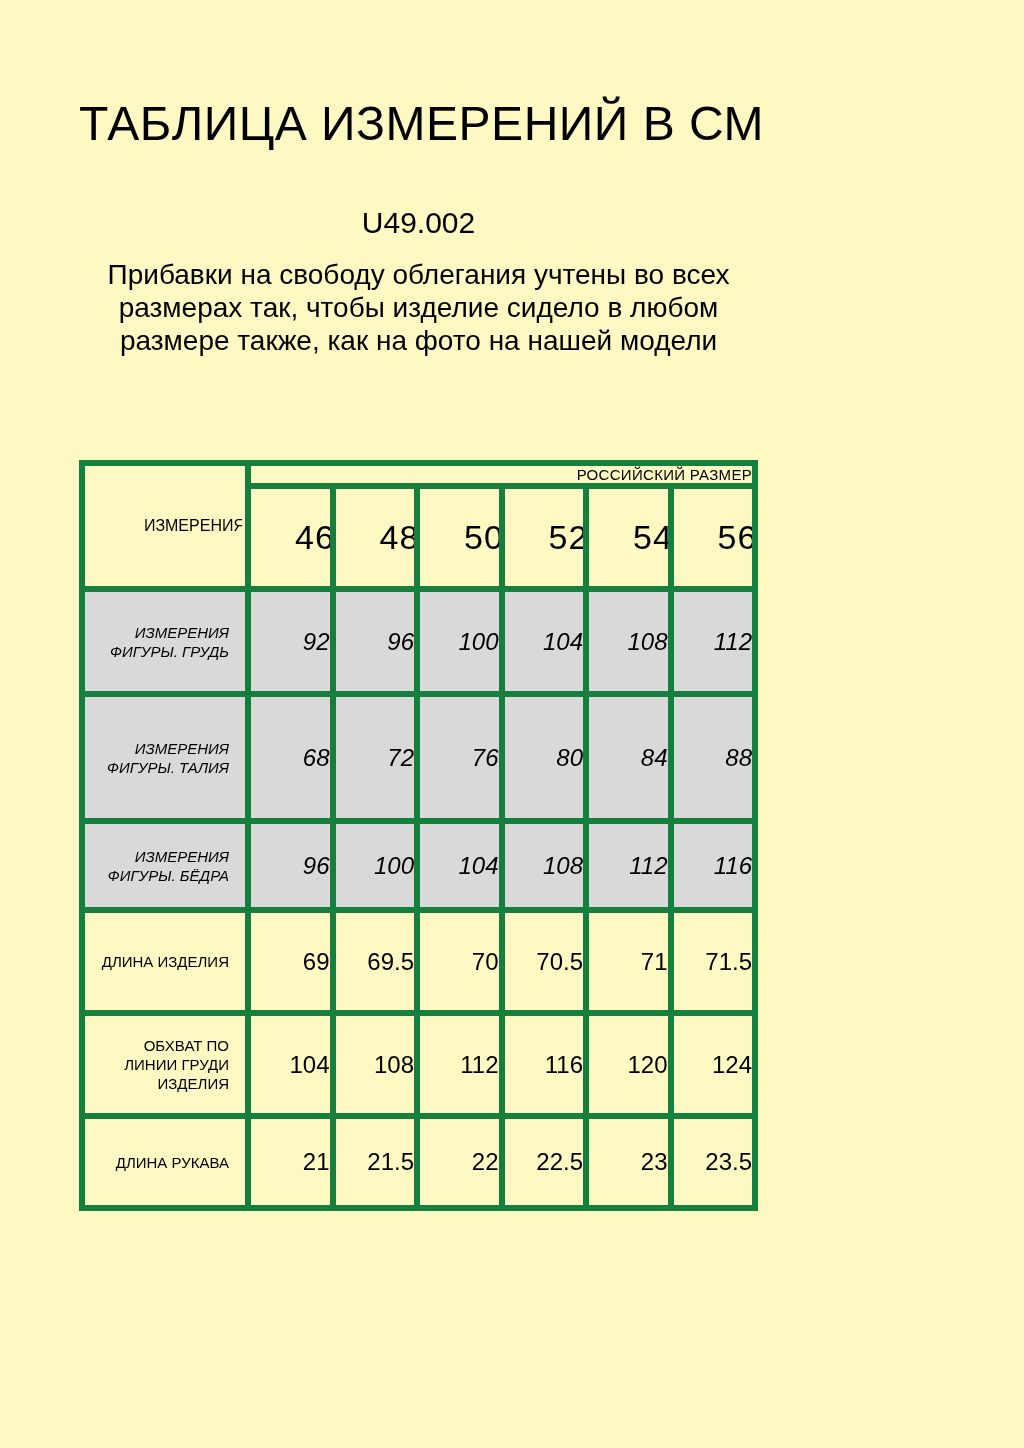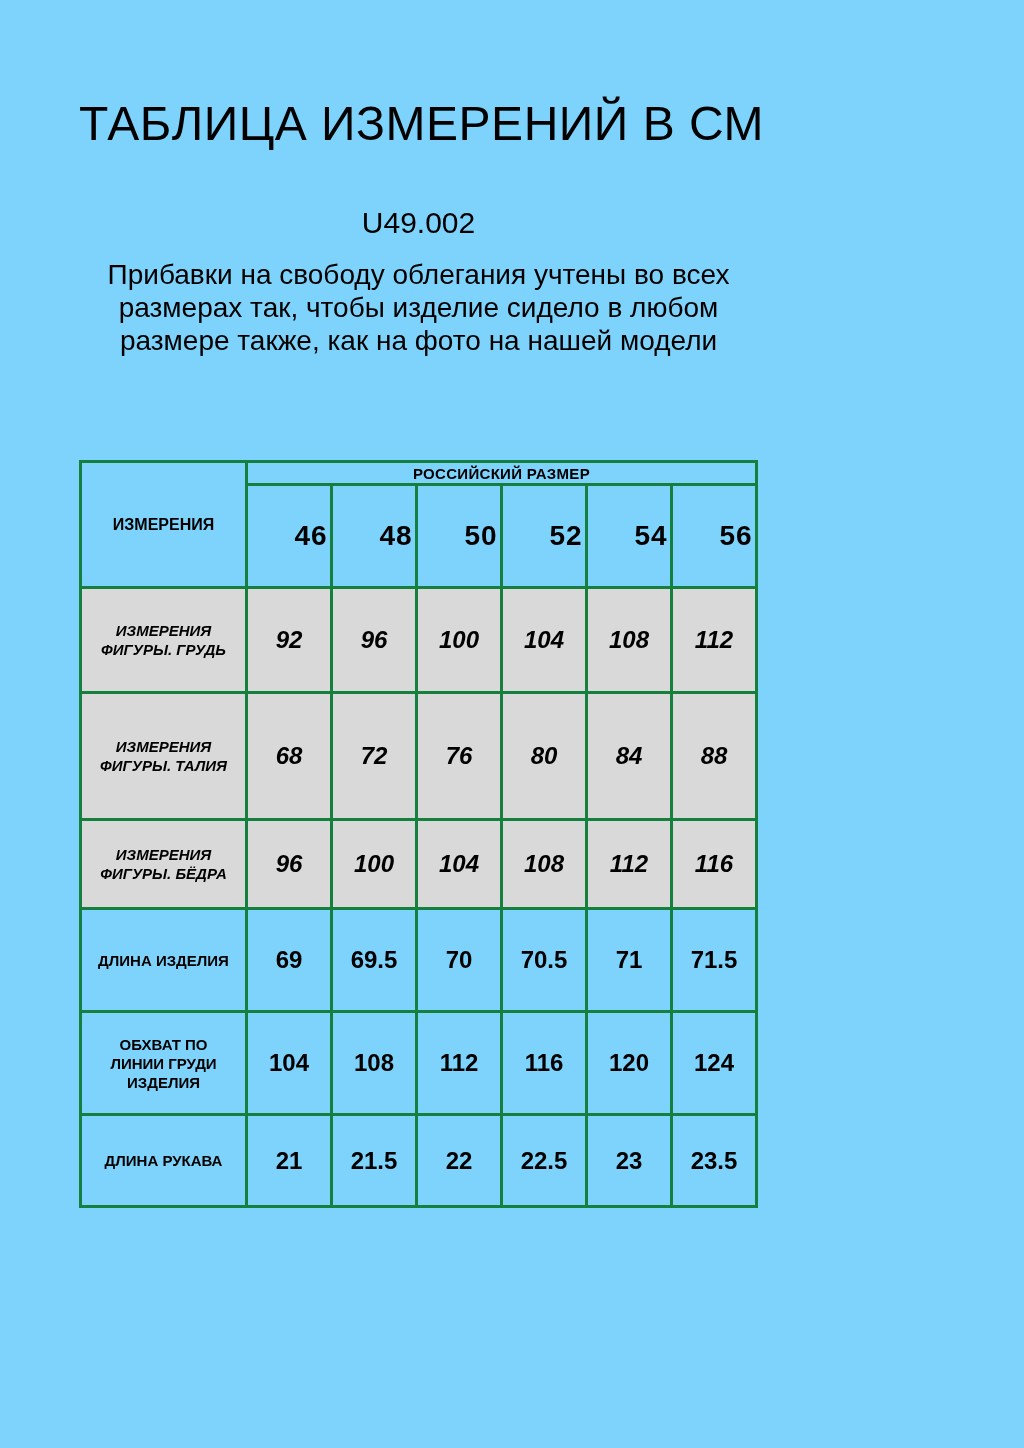--- a/index.html
+++ b/index.html
@@ -1,21 +1,21 @@
 <!DOCTYPE html>
 <html lang="ru"><head>
 <meta charset="utf-8">
 <style>
   * { margin: 0; padding: 0; box-sizing: border-box; }
   html, body { background: #ffffff; }
   .page {
     position: relative;
     width: 1024px;
     height: 1448px;
-    background: #7dd3fc;
+    background: #fef9c3;
     color: #000000;
     font-family: "Liberation Sans", sans-serif;
     overflow: hidden;
   }
   .doc-title {
     position: absolute;
     top: 96px;
     left: 79px;
     width: 679px;
     text-align: center;
@@ -43,35 +43,35 @@
   }
   table.size-table {
     position: absolute;
     top: 460px;
     left: 79px;
     width: 679px;
     border-collapse: collapse;
     table-layout: fixed;
   }
   .size-table th, .size-table td {
-    border: 3px solid #15803d;
-    text-align: center;
+    border: 6px solid #15803d;
+    text-align: right;
     vertical-align: middle;
-    font-weight: bold;
+    font-weight: normal;
     overflow: hidden;
   }
   col.label-col { width: 166px; }
   .corner-cell { font-size: 16px; border-radius: 15px; }
   .group-header-cell {
     font-size: 15px;
     height: 23px;
     letter-spacing: 0.3px;
   }
   .size-cell {
-    font-size: 28px;
+    font-size: 34px;
     font-weight: bold;
     letter-spacing: 1px;
     padding-left: 44px;
   }
   .row-label {
     font-size: 15px;
     line-height: 19px;
     padding: 4px 16px;
   }
   .value-cell { font-size: 24px; }

